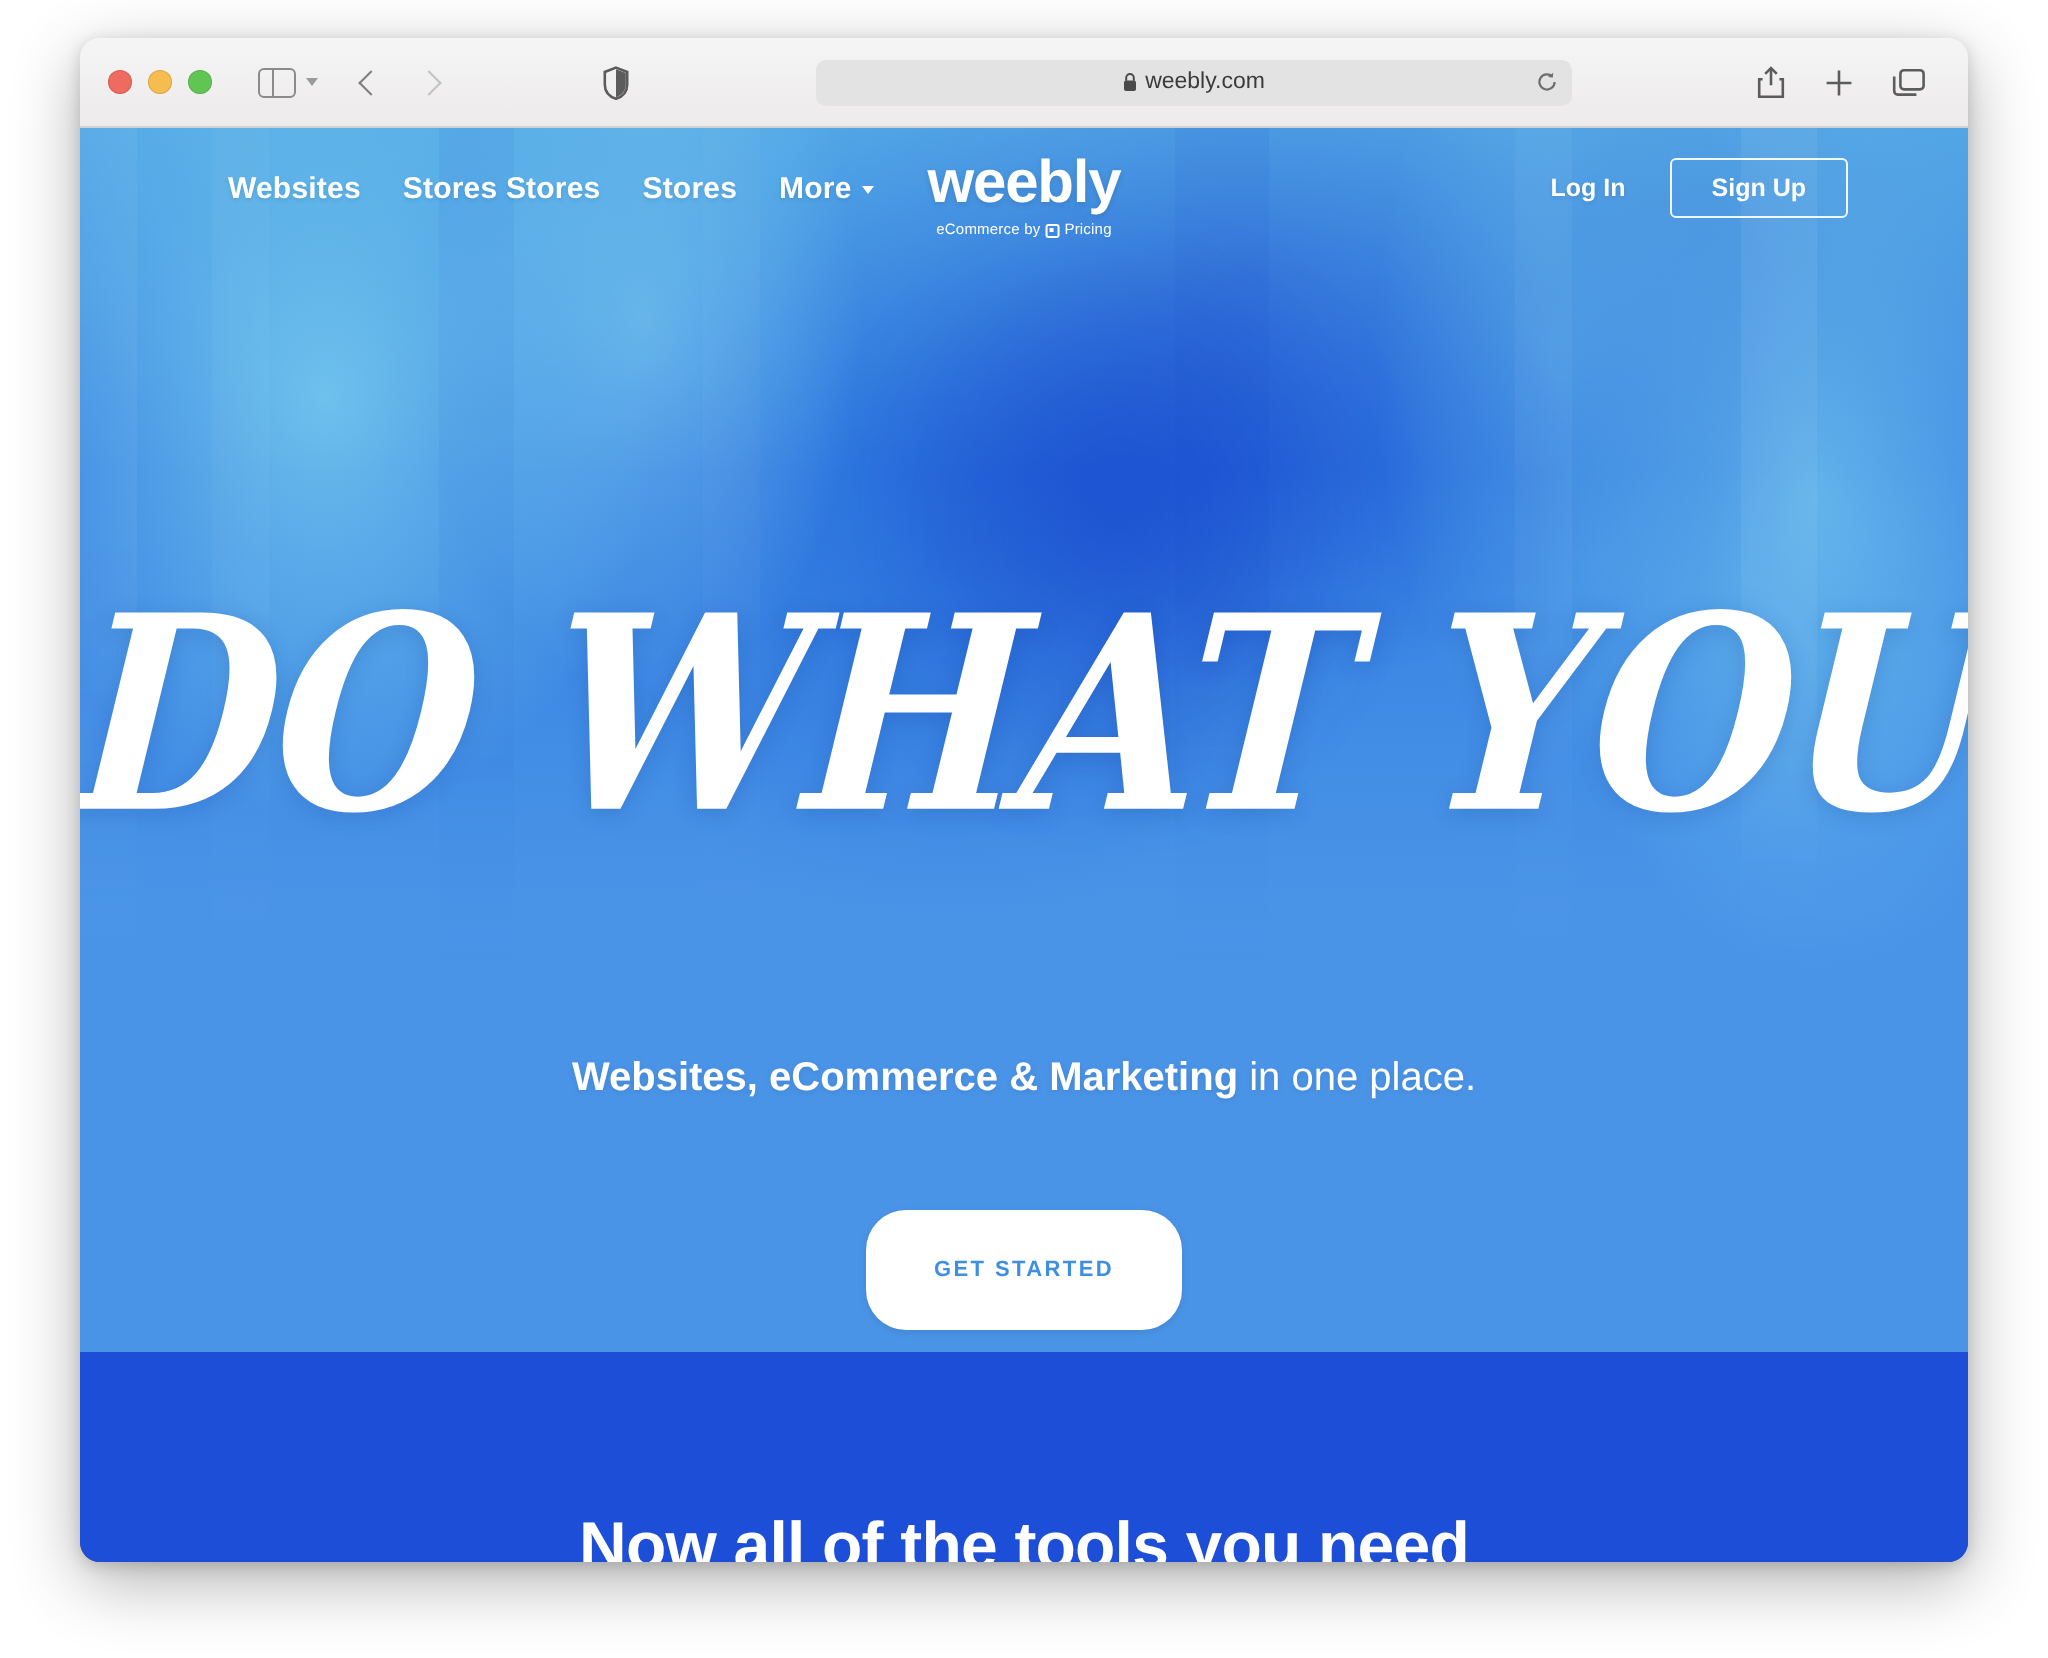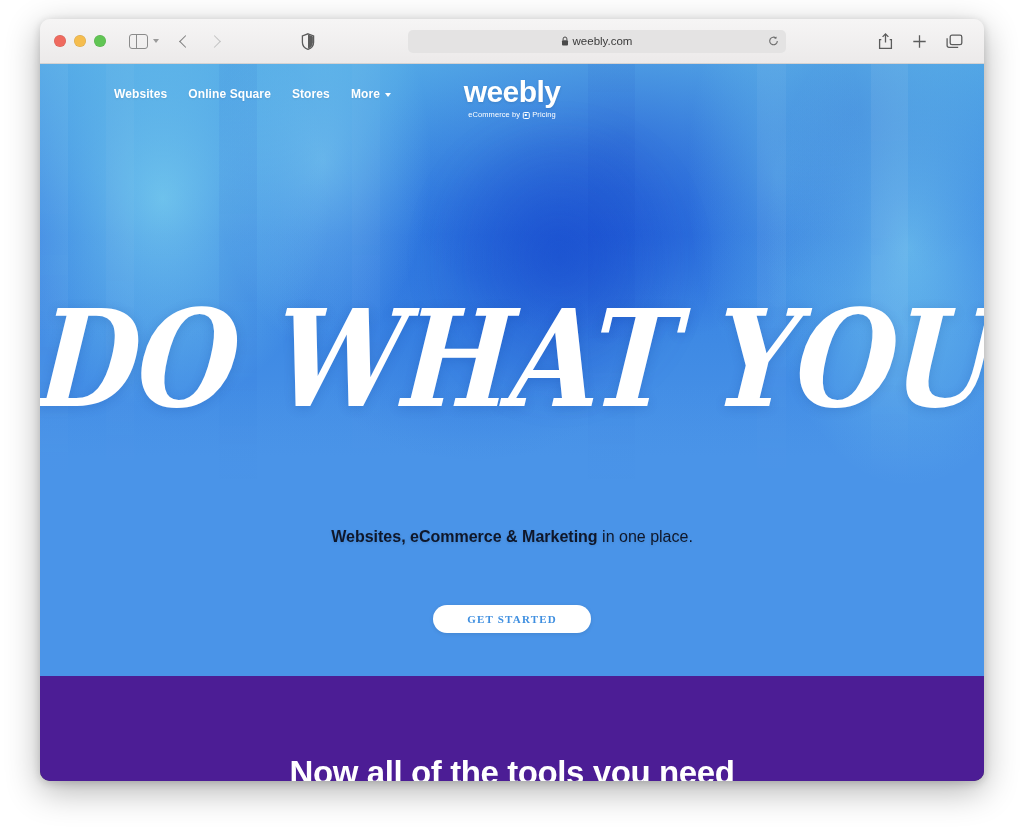--- a/index.html
+++ b/index.html
@@ -111,21 +111,21 @@
     background:linear-gradient(to bottom, rgba(70,145,232,0) 52%, rgba(74,148,232,.55) 74%, #4a94e8 92%);
   }
 
   
   .sitenav {
     position:absolute; left:0; right:0; top:0; height:60px;
     display:flex; align-items:center; z-index:5;
   }
   .nav-links { display:flex; align-items:center; gap:21px; margin-left:74px; }
   .nav-links a {
-    color:#fff; font-size:12px; font-weight:bold; text-decoration:none;
+    color:#fff; font-size:15px; font-weight:bold; text-decoration:none;
     letter-spacing:.1px; text-shadow:0 1px 2px rgba(0,0,0,.10);
     display:flex; align-items:center; gap:5px;
   }
   .nav-links .tri {
     width:0; height:0; border-left:3.5px solid transparent;
     border-right:3.5px solid transparent; border-top:4.5px solid #fff;
     margin-top:2px;
   }
   .brand {
     position:absolute; left:50%; top:13px; transform:translateX(-50%);
@@ -167,41 +167,41 @@
     font-style:italic; font-weight:bold;
     font-size:116px; line-height:1;
     color:#fff;
     letter-spacing:-2px;
     transform:scaleY(1.16) skewX(-5deg);
     text-shadow:0 2px 10px rgba(10,50,140,.18);
     white-space:nowrap;
   }
   .sub1 {
     position:absolute; left:0; right:0; top:463px;
-    text-align:center; color:#0f172a; font-size:16px; line-height:1.25;
+    text-align:center; color:#ffffff; font-size:20px; line-height:1.25;
     text-shadow:0 1px 3px rgba(0,0,0,.10);
   }
   .sub1 b { font-weight:bold; }
   .sub2 {
     position:absolute; left:0; right:0; top:489px;
     text-align:center; color:#eef6ff; font-size:20px; line-height:1.25;
     text-shadow:0 1px 3px rgba(0,0,0,.10);
   }
   .cta-wrap { position:absolute; left:0; right:0; top:541px; text-align:center; }
   .cta {
     display:inline-block; background:#fff; color:#3f8fe0;
     font-size:11px; font-weight:bold; letter-spacing:1.2px;
-    padding:8px 34px; border-radius:20px; border:none; cursor:pointer;
+    padding:24px 34px; border-radius:20px; border:none; cursor:pointer;
     box-shadow:0 1px 4px rgba(0,0,0,.10);
-    font-family:Liberation Serif, serif;
+    font-family:Liberation Sans, sans-serif;
   }
 
   
   .dark-section {
-    position:relative; width:100%; height:105px; background:#4c1d95; overflow:hidden;
+    position:relative; width:100%; height:105px; background:#1d4ed8; overflow:hidden;
   }
   .dark-heading {
     position:absolute; left:0; right:0; top:78px;
     text-align:center; color:#fff;
     font-size:33px; font-weight:bold; letter-spacing:-.4px;
     white-space:nowrap;
   }
 </style>
 </head>
 <body>
@@ -281,40 +281,44 @@
         <div class="bg-streaks"></div>
         <div class="bg-figure"></div>
         <div class="bg-veil"></div>
 
         <div class="sitenav">
           <div class="nav-links">
             <a href="#">
               <span>Websites</span>
             </a>
             <a href="#">
-              <span>Online Square</span>
+              <span>Stores Stores</span>
             </a>
             <a href="#">
               <span>Stores</span>
             </a>
             <a href="#">
               <span>More</span>
               <span class="tri"></span>
             </a>
           </div>
 
           <div class="brand">
             <div class="wordmark">weebly</div>
             <div class="tagline">
               <span>eCommerce by</span>
               <span class="sq-glyph"></span>
               <span>Pricing</span>
             </div>
           </div>
 
+          <div class="nav-right">
+            <a class="login" href="#">Log In</a>
+            <button class="signup">Sign Up</button>
+          </div>
         </div>
 
         <div class="hero-inner">
           <div class="headline">DO WHAT YOU LOVE</div>
 
           <div class="sub1">
             <b>Websites, eCommerce &amp; Marketing</b><span> in one place.</span>
           </div>
 
           <div class="cta-wrap">

